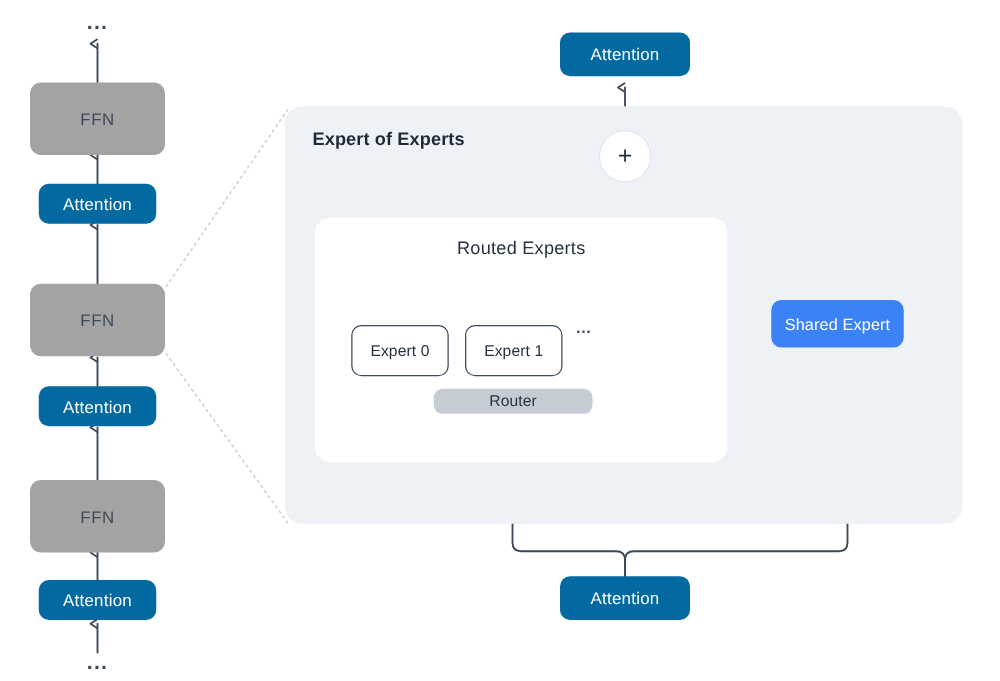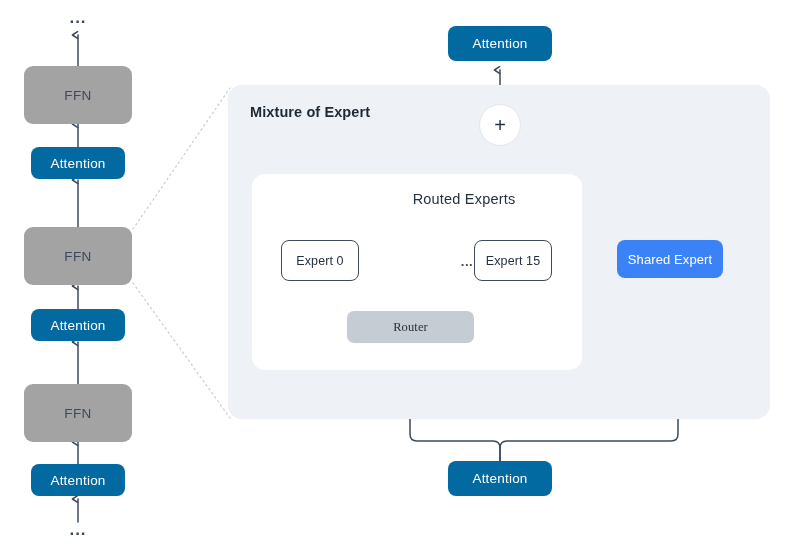--- a/index.html
+++ b/index.html
@@ -90,20 +90,21 @@
     white-space: nowrap;
     text-align: center;
   }
   .expert-box {
     background: #ffffff;
     border: 1.3px solid #3d4a5c;
     border-radius: 8px;
     color: #26323f;
     font-size: 12.5px;
     letter-spacing: 0.1px;
+    margin-top: 20px;
   }
   .expert-dots {
     color: #3d4a5c;
     font-size: 13px;
     font-weight: 700;
     letter-spacing: 0.5px;
     line-height: 1;
   }
   .router-box {
     background: #c6ccd4;
@@ -203,34 +204,34 @@
   <div class="node attention-box" style="left:31px; top:309px; width:94px; height:32px;">Attention</div>
 
   <div class="node ffn-box" style="left:24px; top:384px; width:108px; height:58px;">FFN</div>
 
   <div class="node attention-box" style="left:31px; top:464px; width:94px; height:32px;">Attention</div>
 
   <div class="node ellipsis" style="left:58px; top:520px; width:40px; height:18px;">...</div>
 
   <div class="moe-panel" style="left:228px; top:85px; width:542px; height:334px;"></div>
 
-  <div class="moe-title" style="left:250px; top:104px;">Mixture of Expert</div>
+  <div class="moe-title" style="left:250px; top:104px;">Expert of Experts</div>
 
   <div class="routed-card" style="left:252px; top:174px; width:330px; height:196px;"></div>
 
-  <div class="routed-title" style="left:252px; top:191px; width:330px;padding-left:47px;">Routed Experts</div>
+  <div class="routed-title" style="left:252px; top:191px; width:330px;">Routed Experts</div>
 
   <div class="node expert-box" style="left:281px; top:240px; width:78px; height:41px;">Expert 0</div>
 
+  <div class="node expert-box" style="left:372px; top:240px; width:78px; height:41px;">Expert 1</div>
 
   <div class="node expert-dots" style="left:453px; top:253px; width:28px; height:16px;">...</div>
 
-  <div class="node expert-box" style="left:474px; top:240px; width:78px; height:41px;">Expert 15</div>
-
-  <div class="node router-box" style="left:347px; top:311px; width:127px; height:32px;font-family:Liberation Serif, serif;">Router</div>
+
+  <div class="node router-box" style="left:347px; top:311px; width:127px; height:20px;">Router</div>
 
   <div class="node shared-expert-box" style="left:617px; top:240px; width:106px; height:38px;">Shared Expert</div>
 
   <div class="plus-node" style="left:479px; top:104px; width:42px; height:42px;">+</div>
 
   <div class="node attention-box" style="left:448px; top:26px; width:104px; height:35px;">Attention</div>
 
   <div class="node attention-box" style="left:448px; top:461px; width:104px; height:35px;">Attention</div>
 
 </div>

